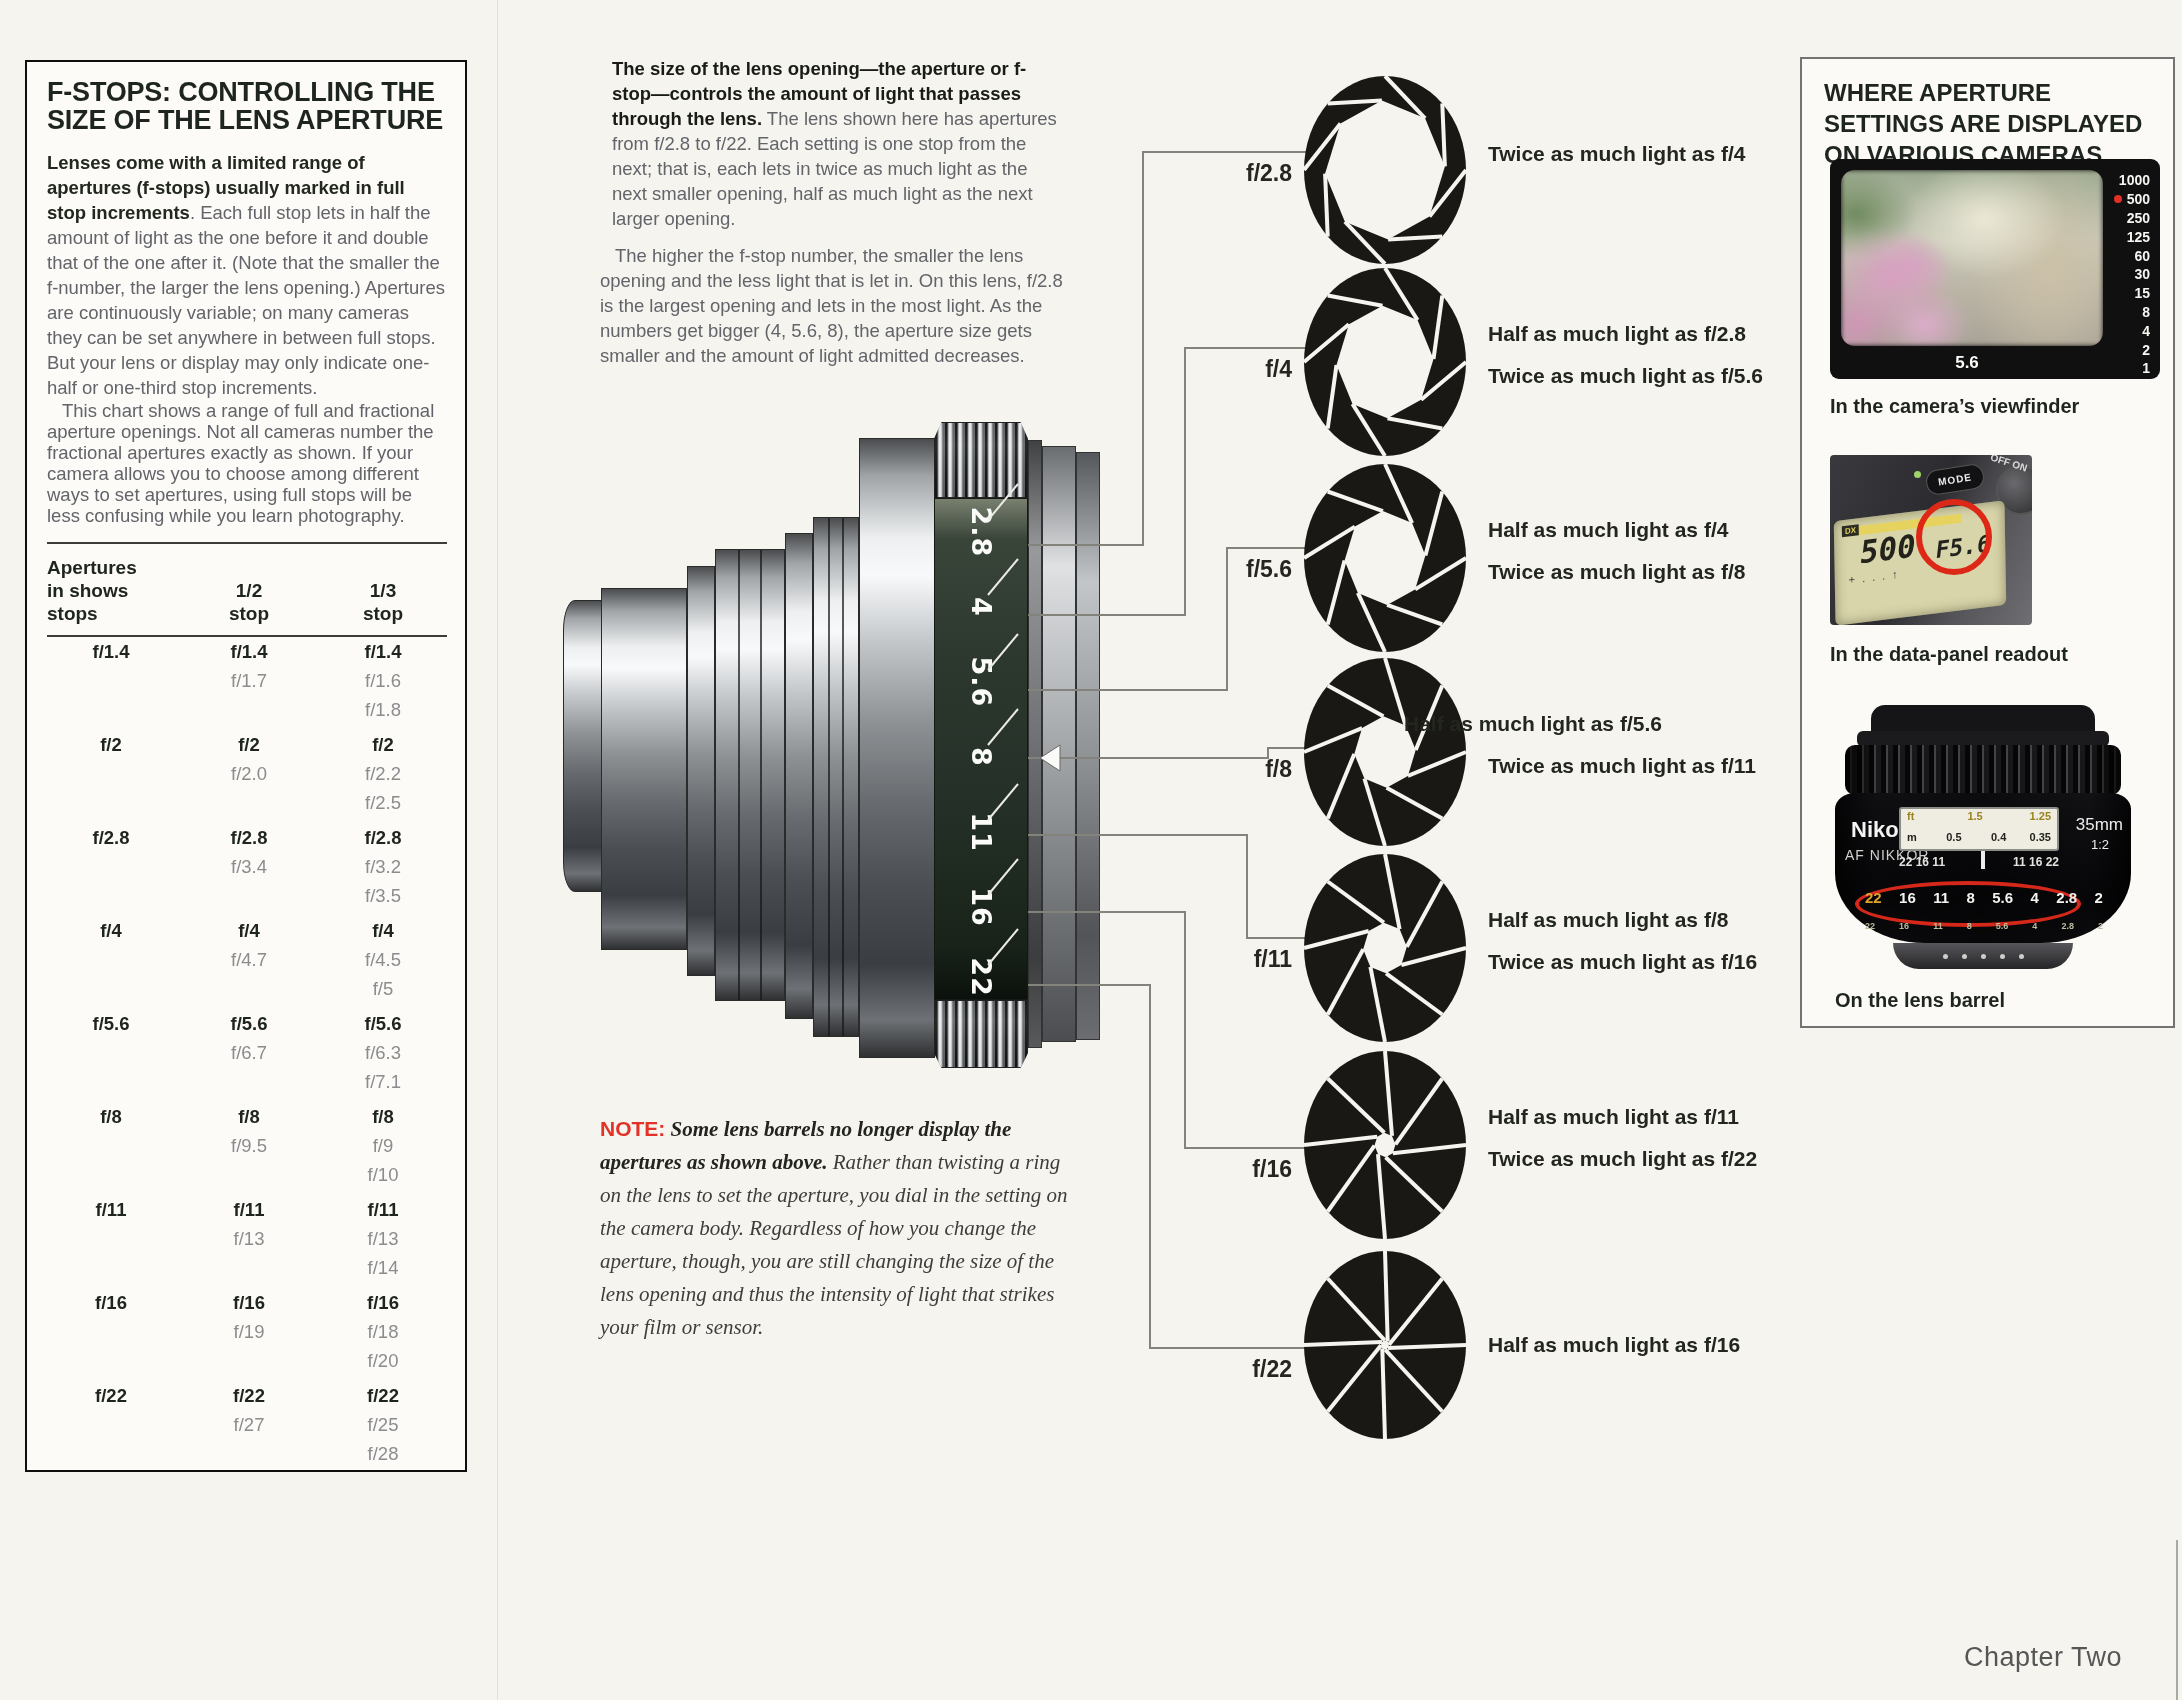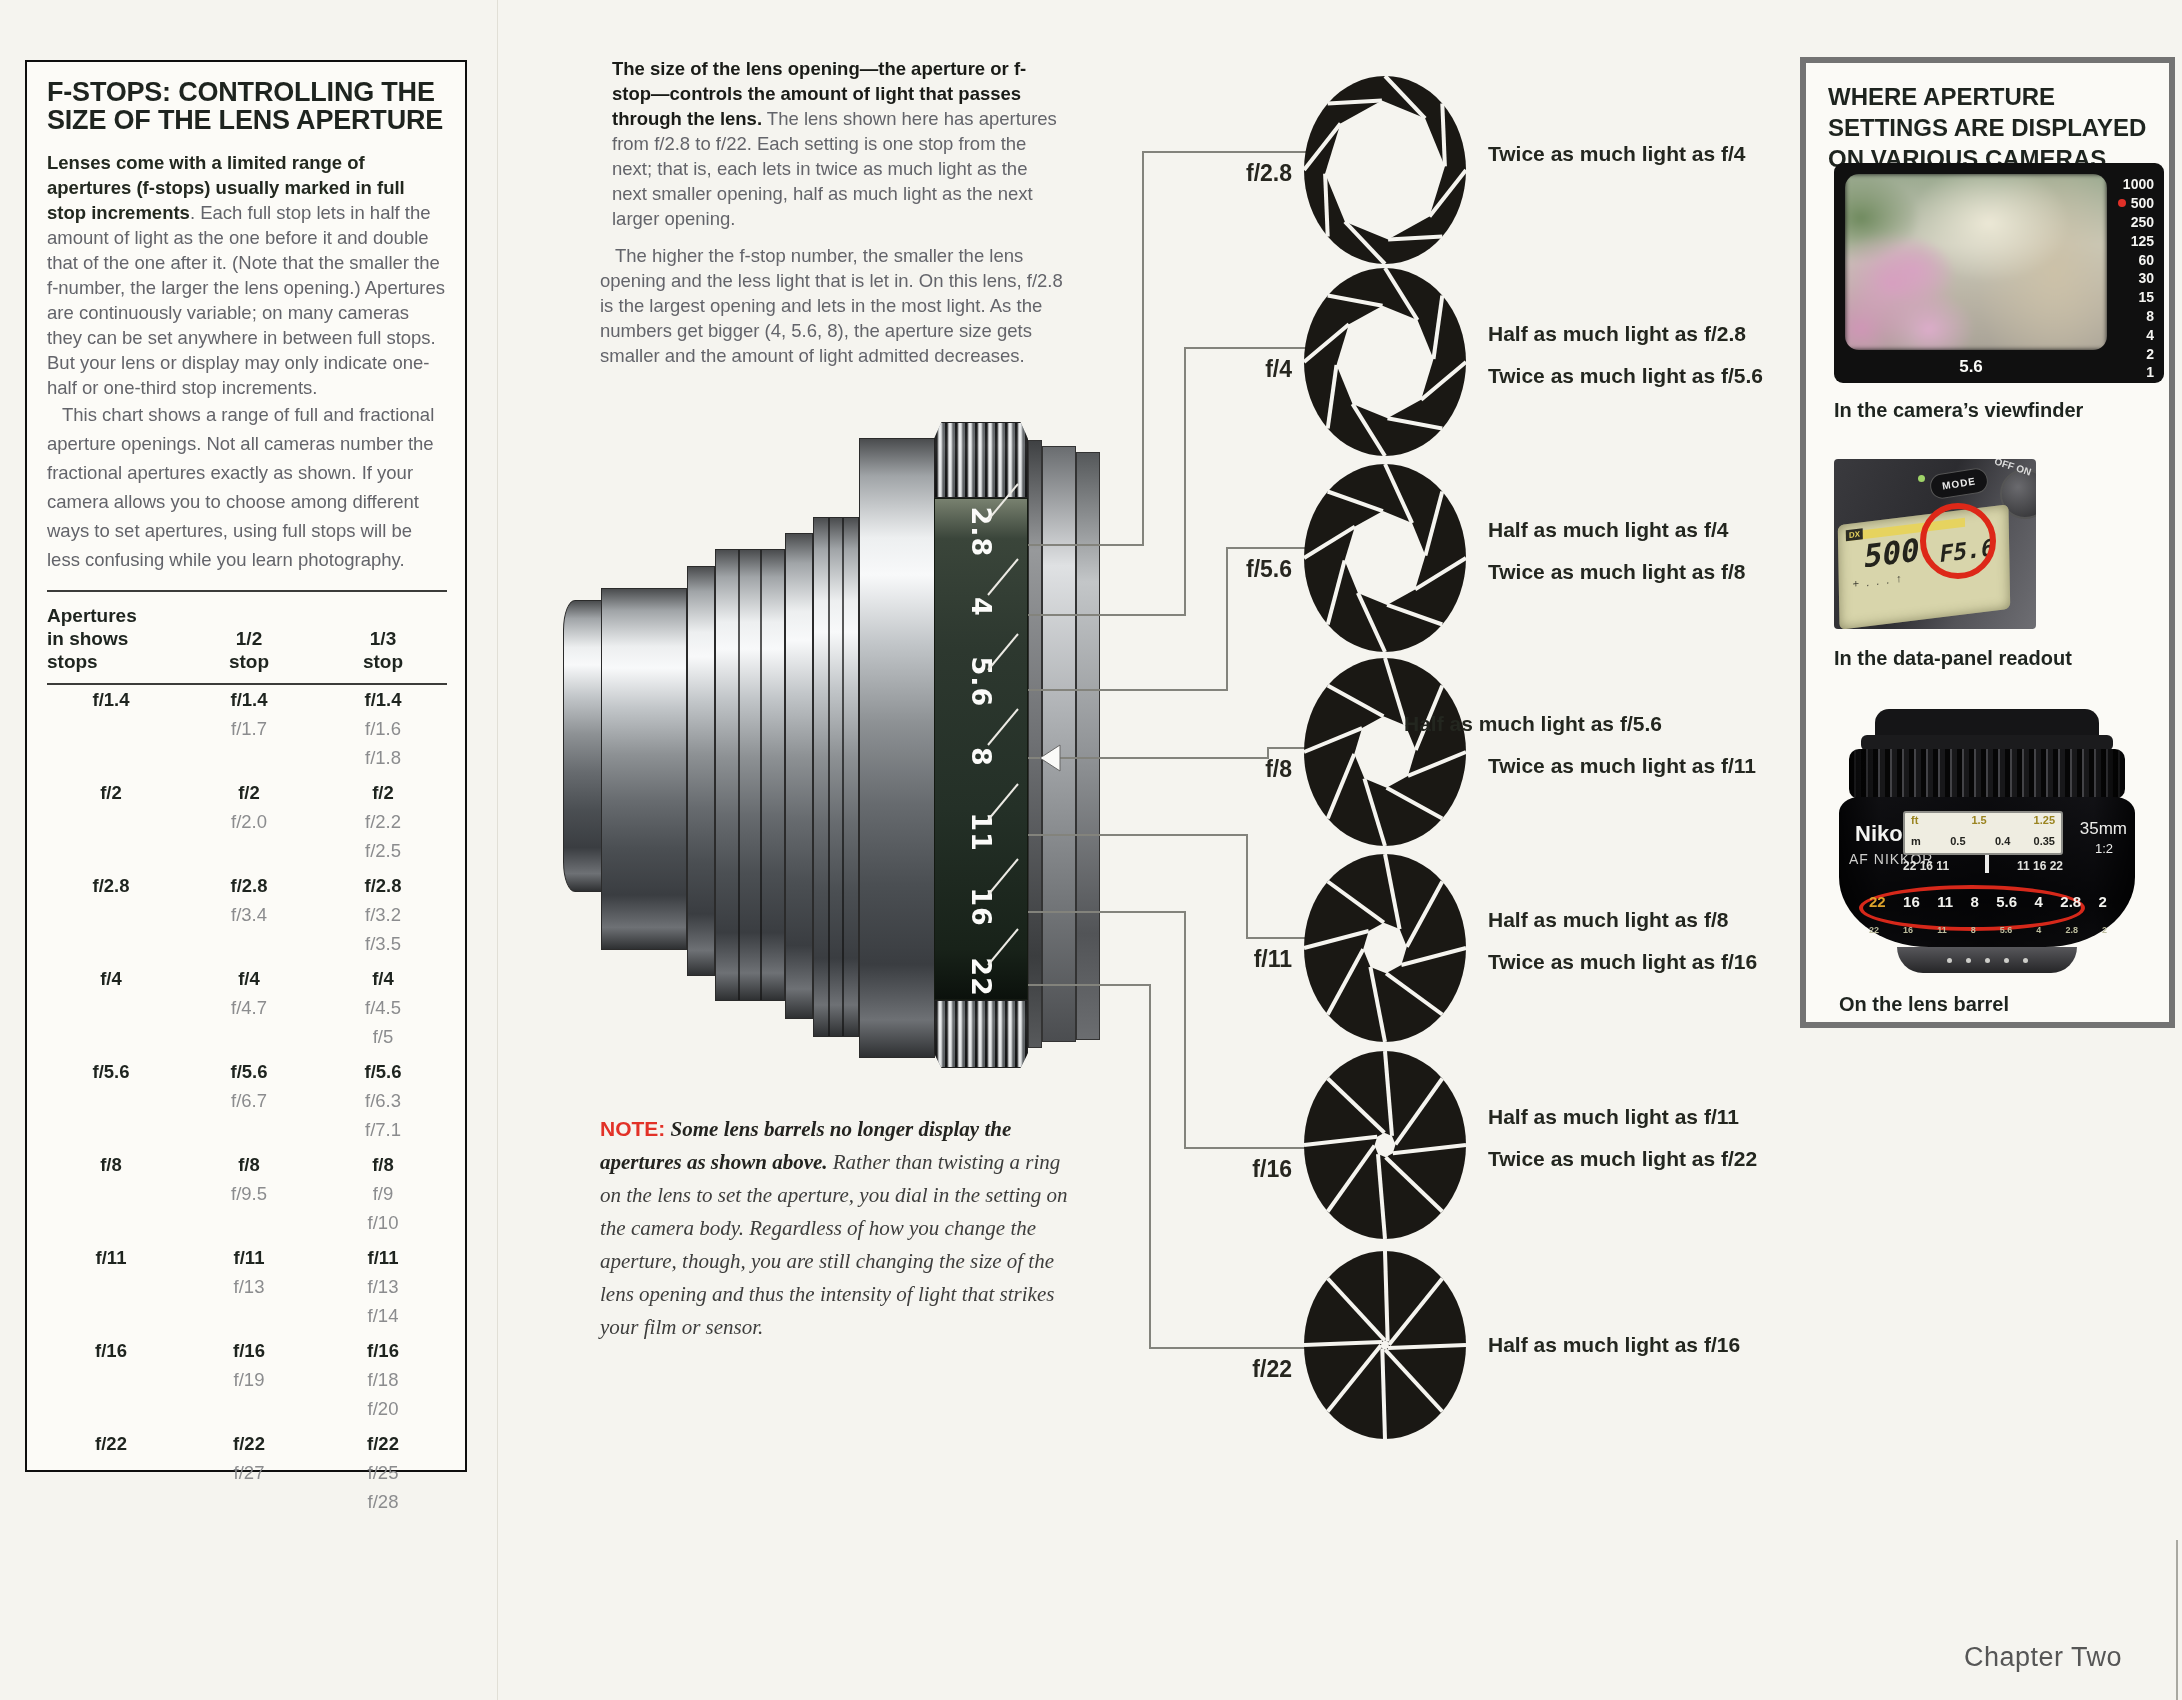--- a/index.html
+++ b/index.html
@@ -6,21 +6,21 @@
   #page{position:relative;width:2182px;height:1700px;background:#f5f4ef;overflow:hidden;
         font-family:"Liberation Sans",sans-serif;}
   .abs{position:absolute;}
 
   
   .lbox{position:absolute;left:25px;top:60px;width:442px;height:1412px;
         background:#fcfbf7;border:2px solid #0e0e0e;box-sizing:border-box;padding:16px 18px 0 20px;}
   .lbox-title{margin:0;font-size:27px;line-height:28px;font-weight:bold;color:#1e241f;letter-spacing:-0.2px;}
   .lead{margin:16px 0 0 0;font-size:18.5px;line-height:25px;color:#63646a;}
   .lead b{color:#22281f;}
-  .bodyp{margin:0;font-size:18.5px;line-height:29px;color:#63646a;text-indent:15px;}
+  .bodyp{margin:0;font-size:18.5px;line-height:21px;color:#63646a;text-indent:15px;}
   .t-wrap{margin-top:16px;border-top:2px solid #3c3c3a;}
   .t-head{display:flex;align-items:flex-end;padding:12px 0 10px 0;border-bottom:2px solid #3c3c3a;}
   .t-hcell{font-weight:bold;color:#1e241f;font-size:19px;line-height:23px;}
   .t-hcell.c0{width:128px;text-align:left;}
   .t-hcell.c1{width:148px;text-align:center;}
   .t-hcell.c2{width:120px;text-align:center;}
   .t-row{display:flex;height:29px;align-items:center;}
   .t-row.grp{margin-top:6px;}
   .t-cell{font-size:18.5px;color:#8b8c8e;}
   .t-cell.c0{width:128px;text-align:center;}
@@ -59,21 +59,21 @@
   .strip.l{background:linear-gradient(180deg,#6a6d70,#dfe1e3 20%,#aeb1b4 45%,#76797c 75%,#4b4d50);}
   .strip.m{background:linear-gradient(180deg,#55585a,#c3c6c8 22%,#8f9295 52%,#525457 82%,#6b6d70);}
 
   
   .diag{position:absolute;width:168px;height:194px;}
   .flabel{position:absolute;width:140px;text-align:right;font-weight:bold;font-size:23px;color:#26261f;}
   .cap{position:absolute;font-weight:bold;font-size:21px;color:#23261f;white-space:nowrap;}
 
   
   .rbox{position:absolute;left:1800px;top:57px;width:375px;height:971px;background:#fbfaf6;
-        border:6px solid #737373;box-sizing:border-box;padding-left:16px;}
+        border:2px solid #737373;box-sizing:border-box;padding-left:16px;}
   .rbox-title{position:absolute;left:22px;top:18px;width:330px;margin:0;
         font-size:24px;line-height:31px;font-weight:bold;color:#1e241f;}
   .photo-cap{position:absolute;font-weight:bold;font-size:20px;color:#1e241f;}
 
   .vf{position:absolute;left:28px;top:100px;width:330px;height:220px;background:#101010;border-radius:9px;}
   .vf-screen{position:absolute;left:11px;top:11px;width:262px;height:176px;border-radius:14px;overflow:hidden;}
   .vf-scene{position:absolute;inset:0;filter:blur(2.5px);
      background:
       radial-gradient(95px 75px at 18% 62%, #d79fc0 0%, rgba(215,159,192,0) 70%),
       radial-gradient(75px 65px at 6% 88%, #cf96b6 0%, rgba(207,150,182,0) 70%),

